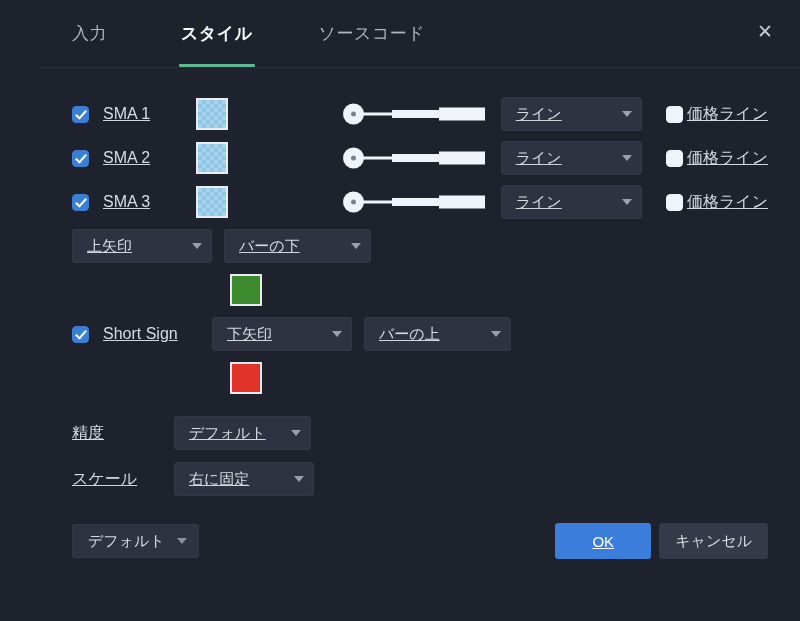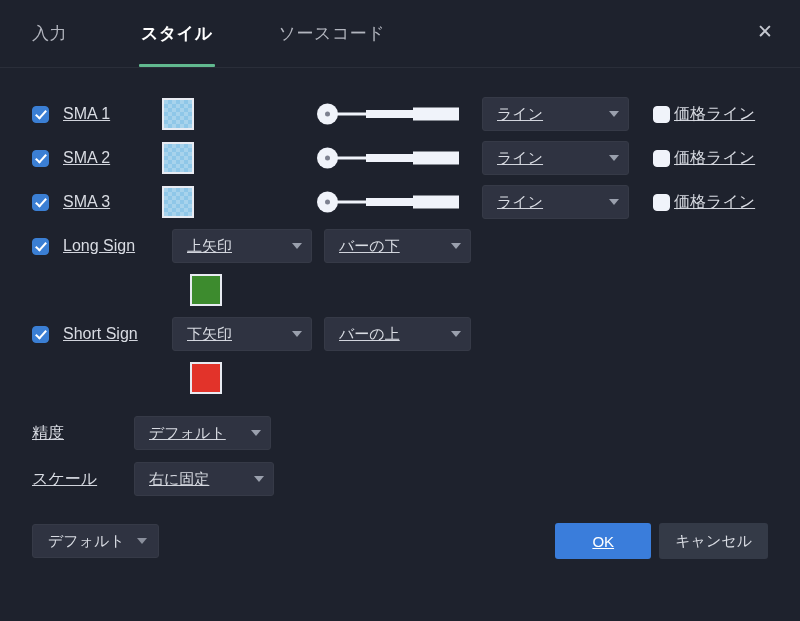--- a/index.html
+++ b/index.html
@@ -13,20 +13,21 @@
   }
 
   .dialog {
     position: relative;
     width: 800px;
     height: 522px;
     background: #1e222d;
     color: #d1d4dc;
     display: flex;
     flex-direction: column;
+    padding-left: 40px;
   }
 
   
   .titlebar {
     position: relative;
     height: 68px;
     flex: 0 0 68px;
     display: flex;
     align-items: center;
     border-bottom: 1px solid #2a2e39;
@@ -366,24 +367,20 @@
         <span>ライン</span>
         <span class="chev"></span>
       </div>
       <div class="price-line-group">
         <div class="cb unchecked"></div>
         <div class="row-label">価格ライン</div>
       </div>
     </div>
 
     <div class="sign-row">
-      <div class="sign-check">
-        <div class="cb checked"></div>
-        <div class="row-label">Long Sign</div>
-      </div>
       <div class="select sel-sign">
         <span>上矢印</span>
         <span class="chev"></span>
       </div>
       <div class="sign-gap"></div>
       <div class="select sel-pos">
         <span>バーの下</span>
         <span class="chev"></span>
       </div>
     </div>

